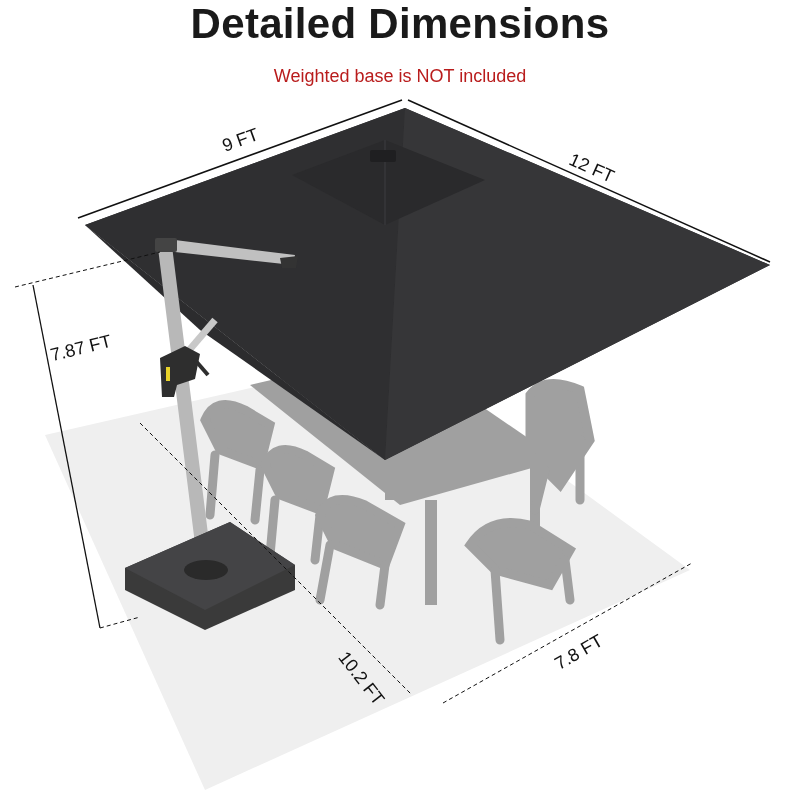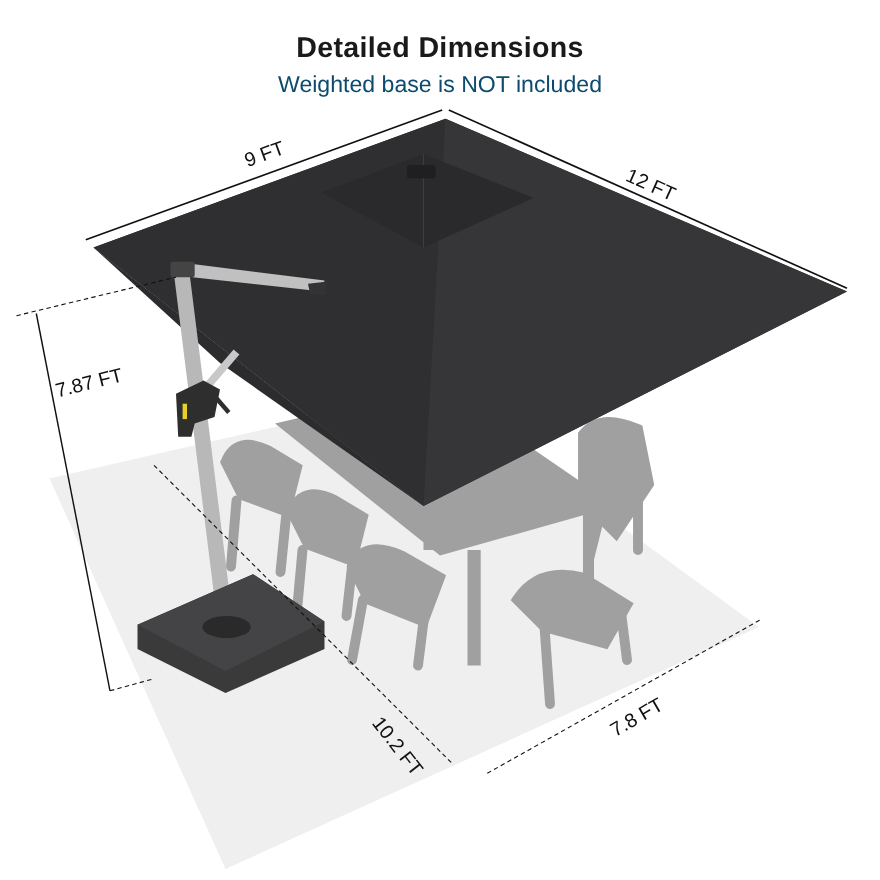--- a/index.html
+++ b/index.html
@@ -1,18 +1,18 @@
 <!DOCTYPE html>
 <html><head>
 <meta charset="utf-8">
 <style>
   html, body { margin:0; padding:0; background:#ffffff; }
   body { width:800px; height:800px; position:relative; overflow:hidden; font-family:"Liberation Sans", sans-serif; }
-  .title { position:absolute; left:0; width:800px; top:28px; text-align:center; font-weight:bold; font-size:26px; color:#1a1a1a; letter-spacing:0.3px; }
-  .subtitle { position:absolute; left:0; width:800px; top:66px; text-align:center; font-size:21px; color:#0c4a6e; }
+  .title { position:absolute; left:0; width:800px; top:0; text-align:center; font-weight:bold; font-size:42px; color:#1a1a1a; letter-spacing:0.3px; }
+  .subtitle { position:absolute; left:0; width:800px; top:66px; text-align:center; font-size:18px; color:#b91c1c; }
   svg.scene { position:absolute; left:0; top:0; }
   .lbl { position:absolute; font-size:18px; color:#111; white-space:nowrap; transform-origin:center center; }
 </style>
 </head>
 <body>
 
 <div class="title">Detailed Dimensions</div>
 <div class="subtitle">Weighted base is NOT included</div>
 
 <svg class="scene" width="800" height="800" viewBox="0 0 800 800">

